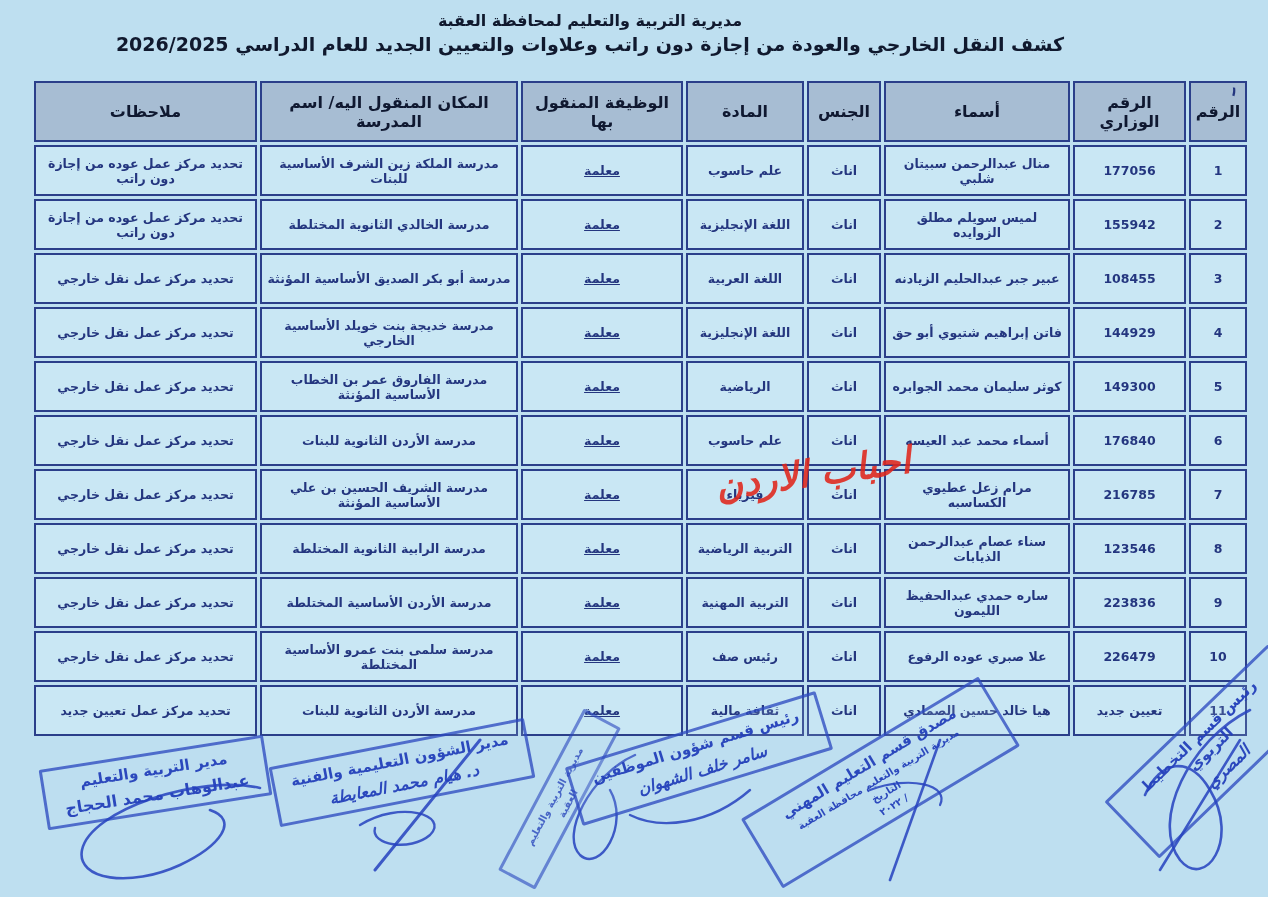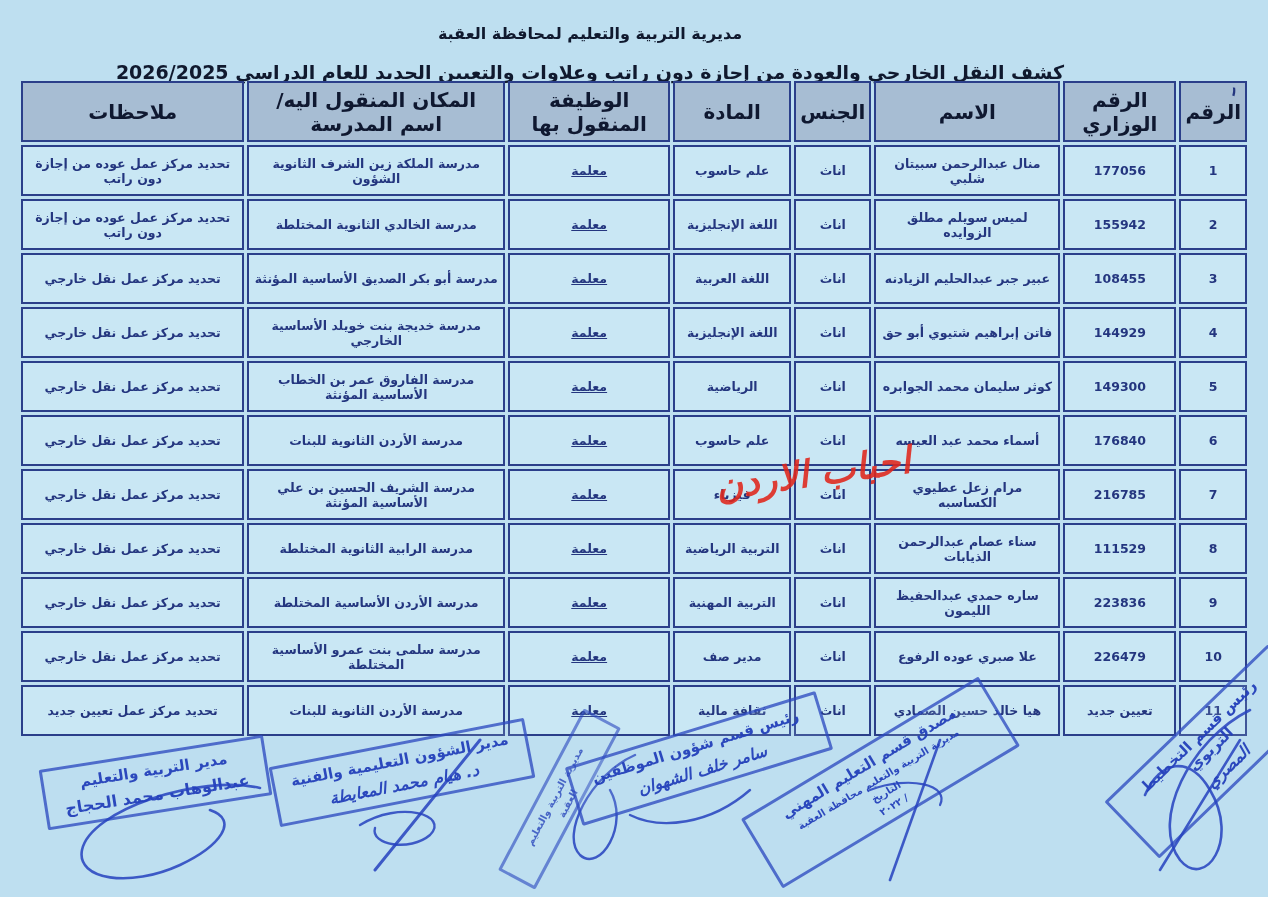--- a/index.html
+++ b/index.html
@@ -2,40 +2,40 @@
 <html lang="ar"><head>
 <meta charset="utf-8">
 <style>
   html,body { margin:0; padding:0; }
   body {
     width:1268px; height:897px; position:relative; overflow:hidden;
     background:#bedff0;
     font-family:"DejaVu Sans", sans-serif;
   }
   
-  .titles { position:absolute; top:24px; left:0; width:1180px; text-align:center; direction:rtl; }
+  .titles { position:absolute; top:11px; left:0; width:1180px; text-align:center; direction:rtl; }
   .title1 { font-size:16px; font-weight:bold; color:#10192e; letter-spacing:.2px; }
-  .title2 { font-size:19px; font-weight:bold; color:#10192e; margin-top:18px; }
+  .title2 { font-size:19px; font-weight:bold; color:#10192e; margin-top:3px; }
 
   
   table.doc {
     position:absolute; top:78px; right:18px;
     border-collapse:separate; border-spacing:3px;
     direction:rtl; table-layout:fixed;
   }
   table.doc th, table.doc td {
     box-sizing:border-box;
     border:2px solid #2b3f8a;
     text-align:center; vertical-align:middle;
     font-weight:bold;
     overflow:hidden;
   }
   table.doc th {
     background:#a7bdd3; color:#0f1830;
-    font-size:20px; height:61px; padding:2px 4px;
+    font-size:16px; height:61px; padding:2px 4px;
   }
   table.doc td {
     background:#c9e7f4; color:#24367f;
     font-size:12.5px; height:51px; padding:2px 5px;
   }
   td.col-num, td.col-ministry { color:#161d33; font-size:15px; direction:ltr; }
   td.col-name { font-size:13px; color:#1d2a66; }
   td.col-gender { font-size:12px; }
   td.col-job { font-size:12.5px;text-decoration:underline; }
   td.col-school { font-size:12.5px; }
@@ -85,37 +85,37 @@
       <col style="width:74px">
     <col style="width:118px">
       <col style="width:162px">
       <col style="width:258px">
       <col style="width:223px">
   </colgroup>
   <thead>
     <tr>
       <th>الرقم</th>
       <th>الرقم الوزاري</th>
-      <th>الاسم</th>
+      <th>أسماء</th>
       <th>الجنس</th>
       <th>المادة</th>
       <th>الوظيفة المنقول بها</th>
       <th>المكان المنقول اليه/ اسم المدرسة</th>
       <th>ملاحظات</th>
     </tr>
   </thead>
   <tbody>
       <tr>
         <td class="col-num">1</td>
         <td class="col-ministry">177056</td>
         <td class="col-name">منال عبدالرحمن سبيتان شلبي</td>
         <td class="col-gender">اناث</td>
         <td class="col-subject">علم حاسوب</td>
         <td class="col-job">معلمة</td>
-        <td class="col-school">مدرسة الملكة زين الشرف الثانوية الشؤون</td>
+        <td class="col-school">مدرسة الملكة زين الشرف الأساسية للبنات</td>
         <td class="col-notes">تحديد مركز عمل عوده من إجازة دون راتب</td>
       </tr>
       <tr>
         <td class="col-num">2</td>
         <td class="col-ministry">155942</td>
         <td class="col-name">لميس سويلم مطلق الزوايده</td>
         <td class="col-gender">اناث</td>
         <td class="col-subject">اللغة الإنجليزية</td>
         <td class="col-job">معلمة</td>
         <td class="col-school">مدرسة الخالدي الثانوية المختلطة</td>
@@ -166,21 +166,21 @@
         <td class="col-ministry">216785</td>
         <td class="col-name">مرام زعل عطيوي الكساسبه</td>
         <td class="col-gender">اناث</td>
         <td class="col-subject">فيزياء</td>
         <td class="col-job">معلمة</td>
         <td class="col-school">مدرسة الشريف الحسين بن علي الأساسية المؤنثة</td>
         <td class="col-notes">تحديد مركز عمل نقل خارجي</td>
       </tr>
       <tr>
         <td class="col-num">8</td>
-        <td class="col-ministry">111529</td>
+        <td class="col-ministry">123546</td>
         <td class="col-name">سناء عصام عبدالرحمن الذيابات</td>
         <td class="col-gender">اناث</td>
         <td class="col-subject">التربية الرياضية</td>
         <td class="col-job">معلمة</td>
         <td class="col-school">مدرسة الرابية الثانوية المختلطة</td>
         <td class="col-notes">تحديد مركز عمل نقل خارجي</td>
       </tr>
       <tr>
         <td class="col-num">9</td>
         <td class="col-ministry">223836</td>
@@ -189,21 +189,21 @@
         <td class="col-subject">التربية المهنية</td>
         <td class="col-job">معلمة</td>
         <td class="col-school">مدرسة الأردن الأساسية المختلطة</td>
         <td class="col-notes">تحديد مركز عمل نقل خارجي</td>
       </tr>
       <tr>
         <td class="col-num">10</td>
         <td class="col-ministry">226479</td>
         <td class="col-name">علا صبري عوده الرفوع</td>
         <td class="col-gender">اناث</td>
-        <td class="col-subject">مدير صف</td>
+        <td class="col-subject">رئيس صف</td>
         <td class="col-job">معلمة</td>
         <td class="col-school">مدرسة سلمى بنت عمرو الأساسية المختلطة</td>
         <td class="col-notes">تحديد مركز عمل نقل خارجي</td>
       </tr>
       <tr>
         <td class="col-num">11</td>
         <td class="col-ministry">تعيين جديد</td>
         <td class="col-name">هيا خالد حسين الصمادي</td>
         <td class="col-gender">اناث</td>
         <td class="col-subject">ثقافة مالية</td>

